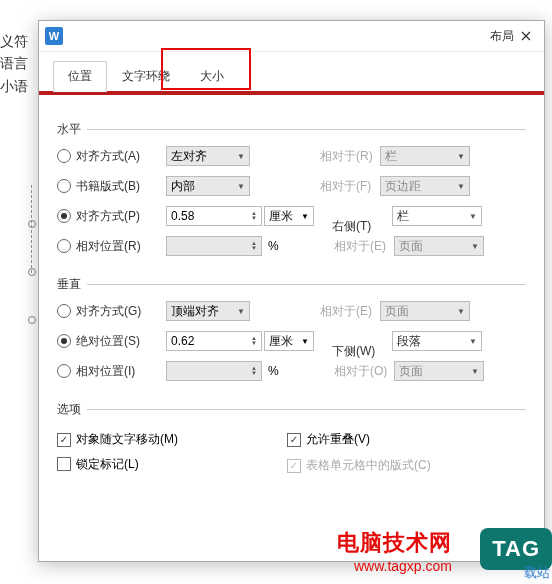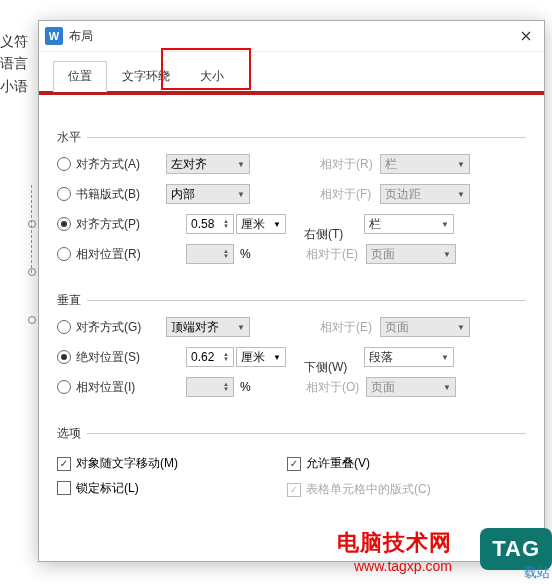--- a/index.html
+++ b/index.html
@@ -43,21 +43,21 @@
   background: #2f7dd1;
   border-radius: 2px;
   display: flex;
   align-items: center;
   justify-content: center;
   color: #fff;
   font-size: 11px;
   font-weight: bold;
   margin-right: 6px;
 }
-.title-text { flex: 1; color: #333; }
+.title-text { flex: 1; color: #333; text-align: right; }
 .close-btn {
   width: 24px;
   height: 20px;
   display: flex;
   align-items: center;
   justify-content: center;
   cursor: pointer;
 }
 .close-btn svg { width: 10px; height: 10px; }
 .tabs {
@@ -83,21 +83,21 @@
   position: absolute;
   border: 2px solid #e40b0b;
   pointer-events: none;
 }
 .content {
   padding: 10px 18px;
 }
 .section-header {
   display: flex;
   align-items: center;
-  margin: 24px 0 4px 0;
+  margin: 16px 0 4px 0;
   color: #333;
 }
 .section-header .line {
   flex: 1;
   height: 1px;
   background: #ccc;
   margin-left: 6px;
 }
 .row {
   display: flex;
@@ -160,24 +160,23 @@
   width: 84px;
   padding: 0 4px;
   justify-content: space-between;
 }
 .combo .arrow {
   font-size: 8px;
   color: #555;
 }
 .combo.enabled, .input-num.enabled { background: #fff; }
 .input-num {
-  width: 48px;
+  width: 96px;
   padding: 0 4px;
   justify-content: space-between;
-  margin-left: 20px;
 }
 .input-num .spin {
   display: flex;
   flex-direction: column;
   font-size: 6px;
   line-height: 5px;
   color: #555;
 }
 .unit {
   width: 50px;

